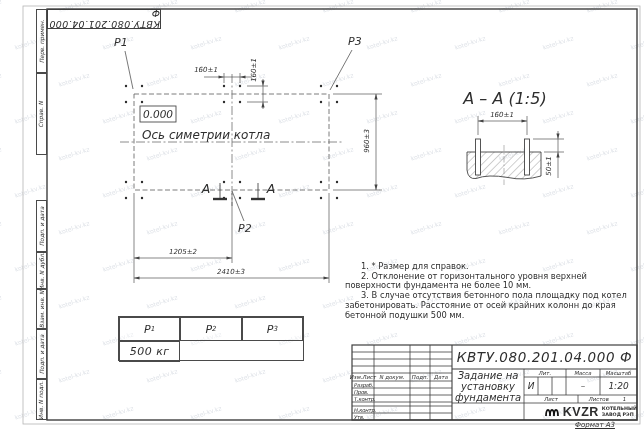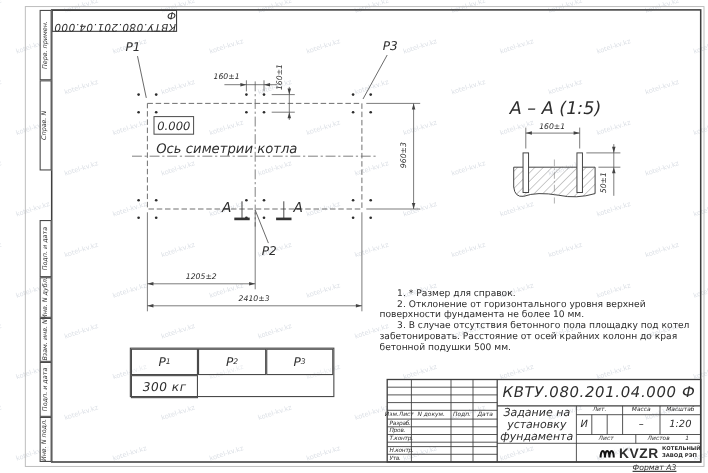--- a/index.html
+++ b/index.html
@@ -338,21 +338,21 @@
         <sub>1</sub>
       </div>
     <div class="cell">
         <span>P</span>
         <sub>2</sub>
       </div>
     <div class="cell">
         <span>P</span>
         <sub>3</sub>
       </div>
-    <div class="cell val">300 кг</div>
+    <div class="cell val">500 кг</div>
   </div>
 
   <div class="abs tb tb-doc txt" style="left:452px;top:345px;width:185px;height:24px;">КВТУ.080.201.04.000  Ф</div>
 
   <div class="abs tb tb-title txt" style="left:452px;top:369px;width:72px;height:34px;">
     <span>Задание на</span>
     <span>установку</span>
     <span>фундамента</span>
   </div>
 

